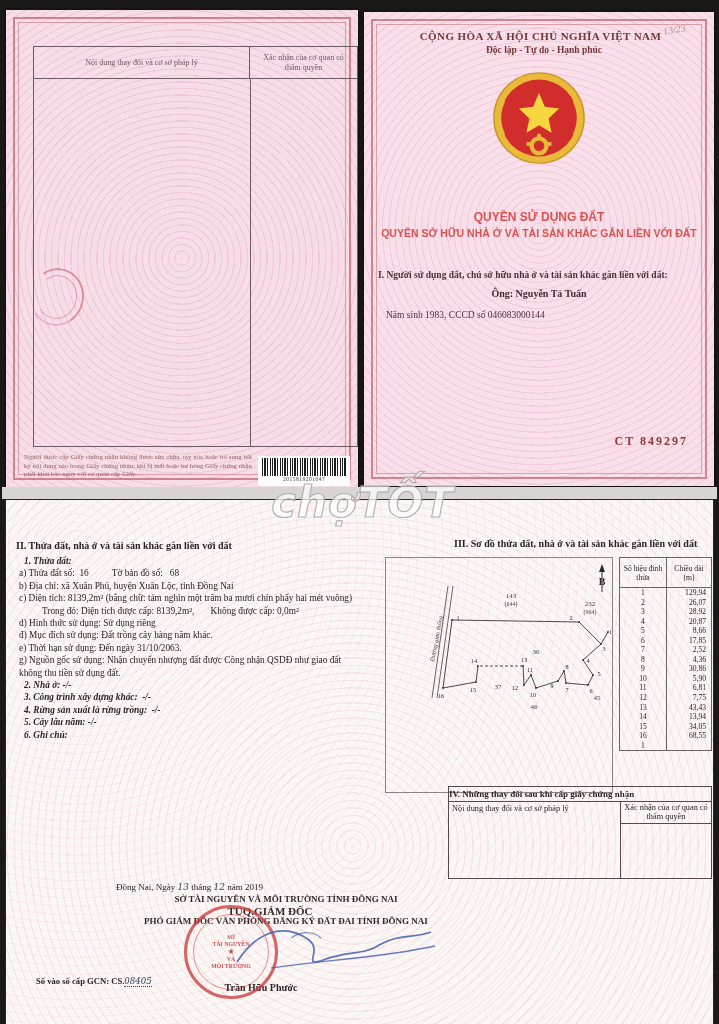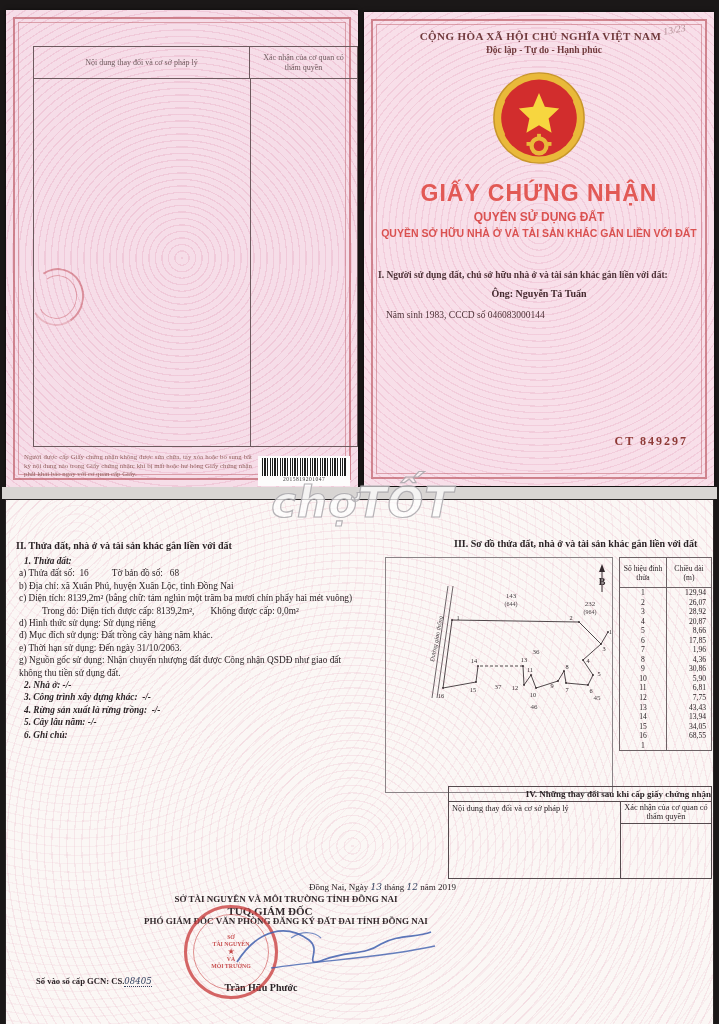--- a/index.html
+++ b/index.html
@@ -69,27 +69,27 @@
   .map-box{position:absolute;left:379px;top:57px;width:228px;height:236px;border:1px solid #8a8386;}
   .vt{position:absolute;left:613px;top:57px;width:93px;border:1px solid #6d6366;font-size:7.6px;}
   .vt-head{display:flex;height:30px;border-bottom:1px solid #6d6366;text-align:center;}
   .vt-h1{width:47px;border-right:1px solid #6d6366;display:flex;align-items:center;justify-content:center;padding:0 3px;}
   .vt-h2{flex:1;display:flex;align-items:center;justify-content:center;padding:0 2px;}
   .vt-row{display:flex;height:9.55px;line-height:9.55px;}
   .vt-c1{width:47px;border-right:1px solid #6d6366;text-align:center;}
   .vt-c2{flex:1;text-align:right;padding-right:5px;}
 
   .s4{position:absolute;left:442px;top:286px;width:264px;height:93px;border:1px solid #554b4e;}
-  .s4-title{height:15px;line-height:14px;text-align:right;font-size:9px;font-weight:bold;border-bottom:1px solid #554b4e;}
+  .s4-title{height:15px;line-height:14px;text-align:left;font-size:9px;font-weight:bold;border-bottom:1px solid #554b4e;}
   .s4-cols{display:flex;height:76px;}
   .s4-left{width:172px;border-right:1px solid #554b4e;font-size:8.3px;padding:2px 3px 0;}
   .s4-right{flex:1;display:flex;flex-direction:column;}
   .s4-right-head{font-size:8.3px;text-align:center;padding:1px 3px 2px;border-bottom:1px solid #554b4e;}
 
-  .sig-date{position:absolute;left:110px;top:382px;width:340px;text-align:right;font-size:9px;}
+  .sig-date{position:absolute;left:110px;top:382px;width:340px;text-align:left;font-size:9px;}
   .hw{font-style:italic;color:#31415f;font-family:"DejaVu Serif",serif;}
   .sig-dept{position:absolute;left:60px;top:394px;width:440px;text-align:center;font-size:9px;font-weight:bold;color:#33292c;}
   .sig-tuq{position:absolute;left:44px;top:405px;width:440px;text-align:center;font-size:11px;font-weight:bold;color:#33292c;}
   .sig-dep2{position:absolute;left:40px;top:416px;width:480px;text-align:center;font-size:9px;font-weight:bold;color:#33292c;}
   .seal{position:absolute;left:178px;top:405px;width:94px;height:94px;border-radius:50%;
     border:3px solid rgba(201,61,61,.78);display:flex;flex-direction:column;align-items:center;justify-content:center;z-index:5;}
   .seal::after{content:"";position:absolute;inset:6px;border:1.2px solid rgba(201,61,61,.55);border-radius:50%;}
   .seal-line{font-size:5.8px;line-height:7px;font-weight:bold;color:rgba(190,50,50,.85);text-align:center;}
   .seal-star{font-size:8px;color:rgba(190,50,50,.9);line-height:8px;}
   .scrawl{position:absolute;left:225px;top:420px;z-index:6;}
@@ -136,21 +136,20 @@
         <circle cx="50" cy="79" r="10" fill="#e9b93a"></circle>
         <circle cx="50" cy="79" r="5.5" fill="#d22d2d"></circle>
         <rect x="37" y="75" width="4" height="4" fill="#e9b93a"></rect>
         <rect x="59" y="75" width="4" height="4" fill="#e9b93a"></rect>
         <rect x="48" y="66.5" width="4" height="3.5" fill="#e9b93a"></rect>
         <path d="M13,68 A41 41 0 0 1 13,32" stroke="#e9b93a" stroke-width="4" fill="none"></path>
         <path d="M87,68 A41 41 0 0 0 87,32" stroke="#e9b93a" stroke-width="4" fill="none"></path>
       </svg>
     </div>
 
-    <div class="cv-title">GIẤY CHỨNG NHẬN</div>
     <div class="cv-sub1">QUYỀN SỬ DỤNG ĐẤT</div>
     <div class="cv-sub2">QUYỀN SỞ HỮU NHÀ Ở VÀ TÀI SẢN KHÁC GẮN LIỀN VỚI ĐẤT</div>
     <div class="cv-sec1">I. Người sử dụng đất, chủ sở hữu nhà ở và tài sản khác gắn liền với đất:</div>
     <div class="cv-owner">Ông: Nguyễn Tá Tuấn</div>
     <div class="cv-birth">Năm sinh 1983, CCCD số 046083000144</div>
     <div class="cv-serial">CT 849297</div>
   </div>
 
   <div class="mid-strip"></div>
   <div class="watermark">chợTỐT</div>
@@ -257,21 +256,21 @@
           <div class="vt-row">
             <div class="vt-c1">5</div>
             <div class="vt-c2">8,66</div>
           </div>
           <div class="vt-row">
             <div class="vt-c1">6</div>
             <div class="vt-c2">17,85</div>
           </div>
           <div class="vt-row">
             <div class="vt-c1">7</div>
-            <div class="vt-c2">1,96</div>
+            <div class="vt-c2">2,52</div>
           </div>
           <div class="vt-row">
             <div class="vt-c1">8</div>
             <div class="vt-c2">4,36</div>
           </div>
           <div class="vt-row">
             <div class="vt-c1">9</div>
             <div class="vt-c2">30,86</div>
           </div>
           <div class="vt-row">

